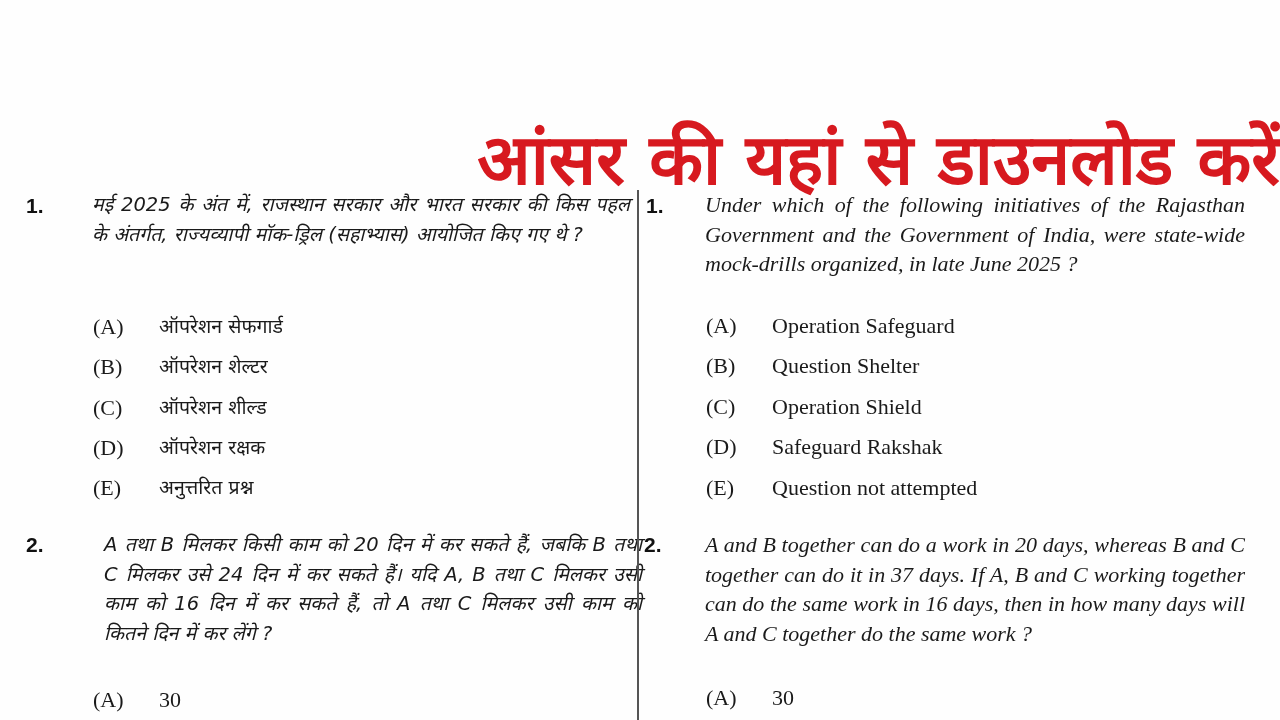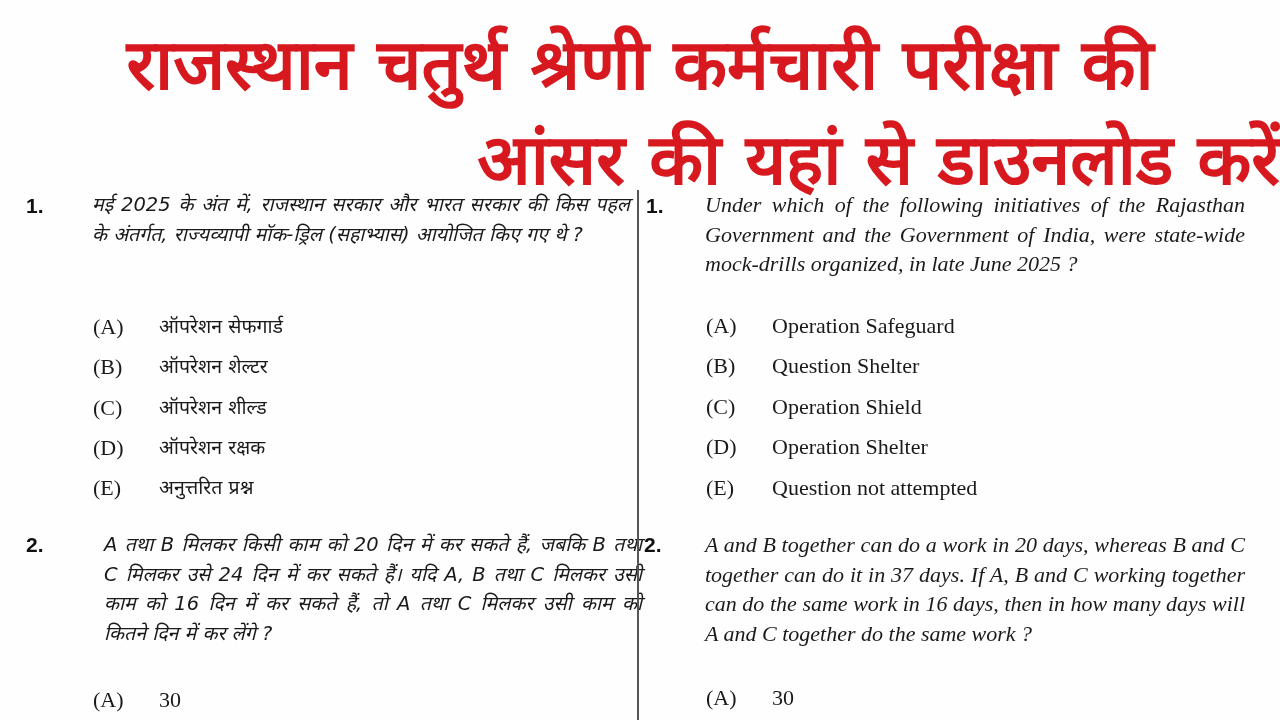--- a/index.html
+++ b/index.html
@@ -86,34 +86,33 @@
     <div class="opt" style="left:66px; top:162px;">
       <span class="lbl">(B)</span>
       <span class="txt">Question Shelter</span>
     </div>
     <div class="opt" style="left:66px; top:203px;">
       <span class="lbl">(C)</span>
       <span class="txt">Operation Shield</span>
     </div>
     <div class="opt" style="left:66px; top:243px;">
       <span class="lbl">(D)</span>
-      <span class="txt">Operation Shelter</span>
+      <span class="txt">Safeguard Rakshak</span>
     </div>
     <div class="opt" style="left:66px; top:284px;">
       <span class="lbl">(E)</span>
       <span class="txt">Question not attempted</span>
     </div>
 
     <div class="q">
       <div class="qnum" style="left:4px; top:343px;">2.</div>
       <div class="qtext" style="left:65px; top:340px; width:540px;">A and B together can do a work in 20 days, whereas B and C together can do it in 37 days. If A, B and C working together can do the same work in 16 days, then in how many days will A and C together do the same work ?</div>
     </div>
     <div class="opt" style="left:66px; top:494px;">
       <span class="lbl">(A)</span>
       <span class="txt">30</span>
     </div>
   </div>
 
   <div class="banner">
-    <div class="banner-line l1">राजस्थान चतुर्थ श्रेणी कर्मचारी परीक्षा की</div>
     <div class="banner-line l2">आंसर की यहां से डाउनलोड करें</div>
   </div>
 </div>
 
 </body></html>

